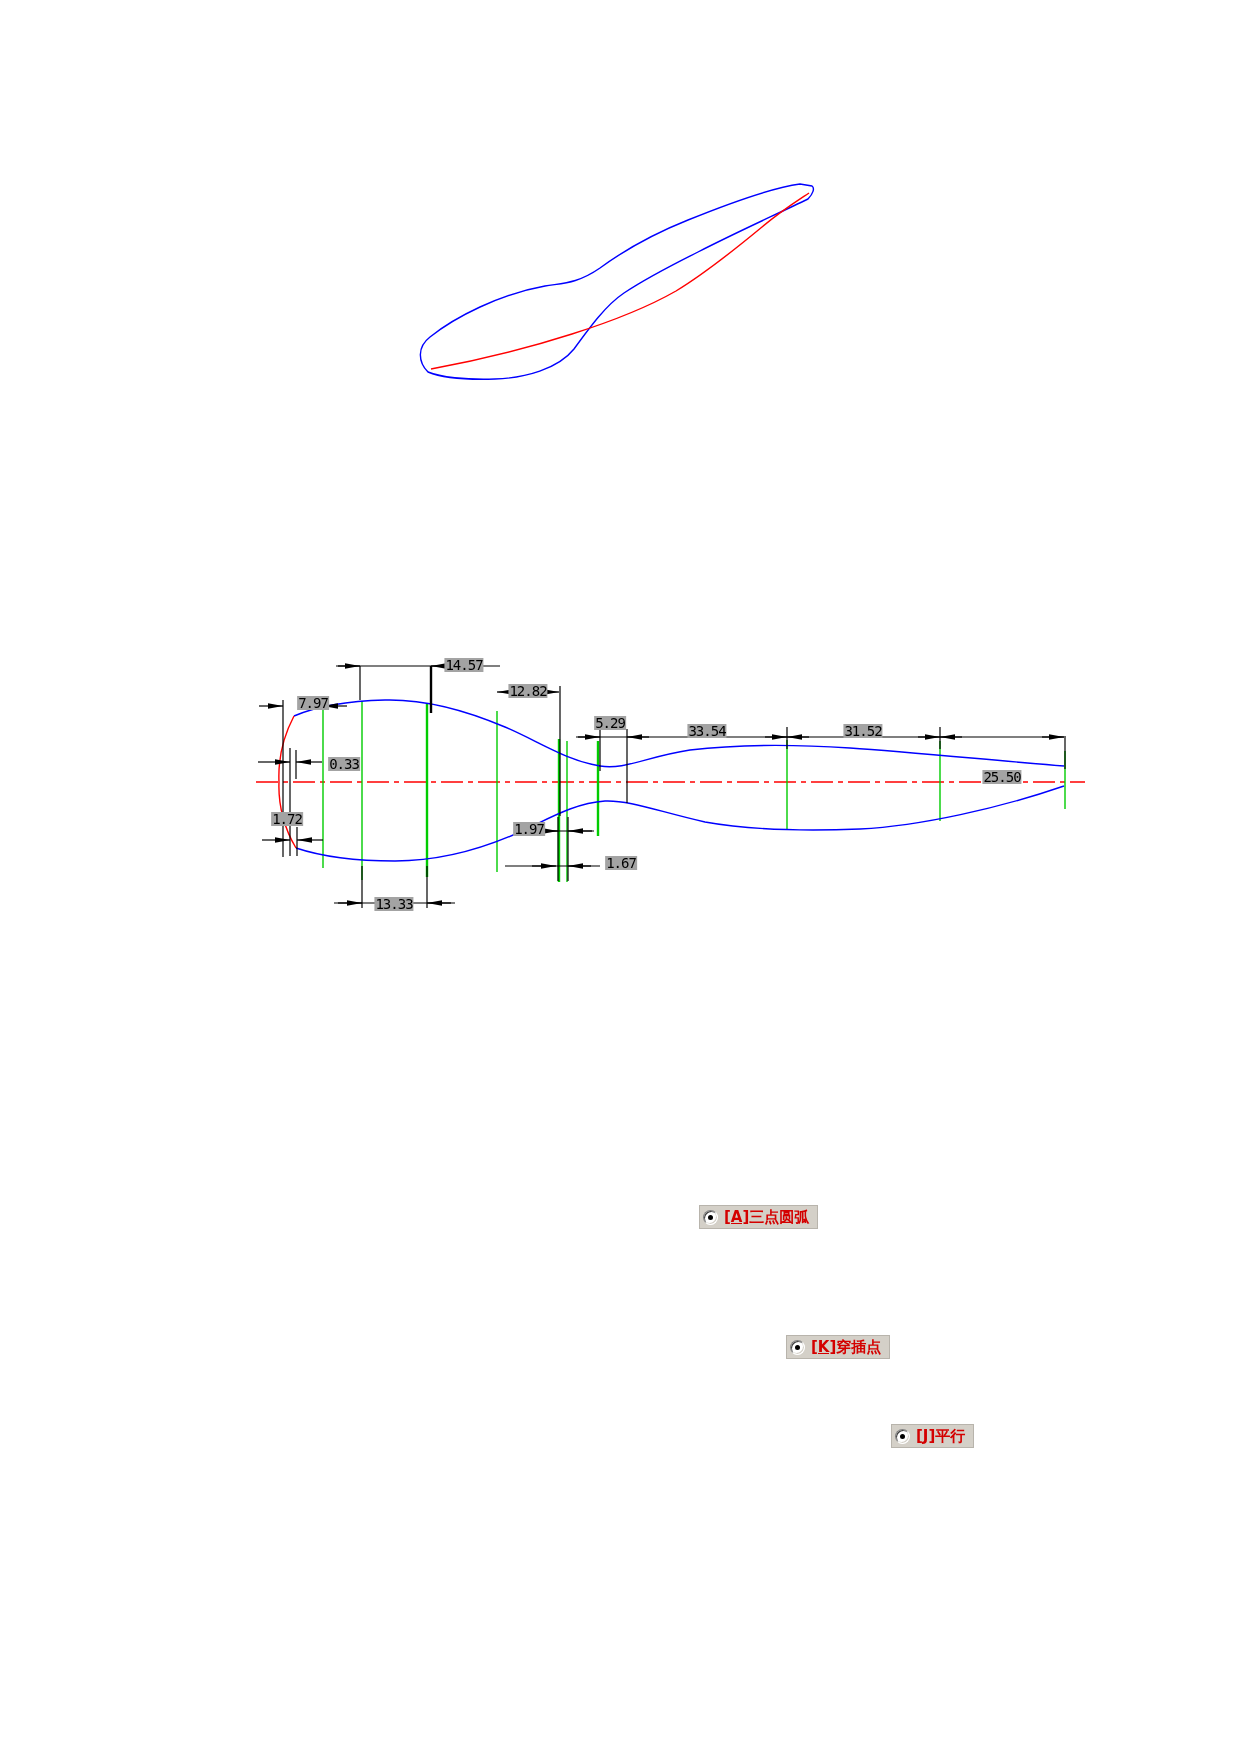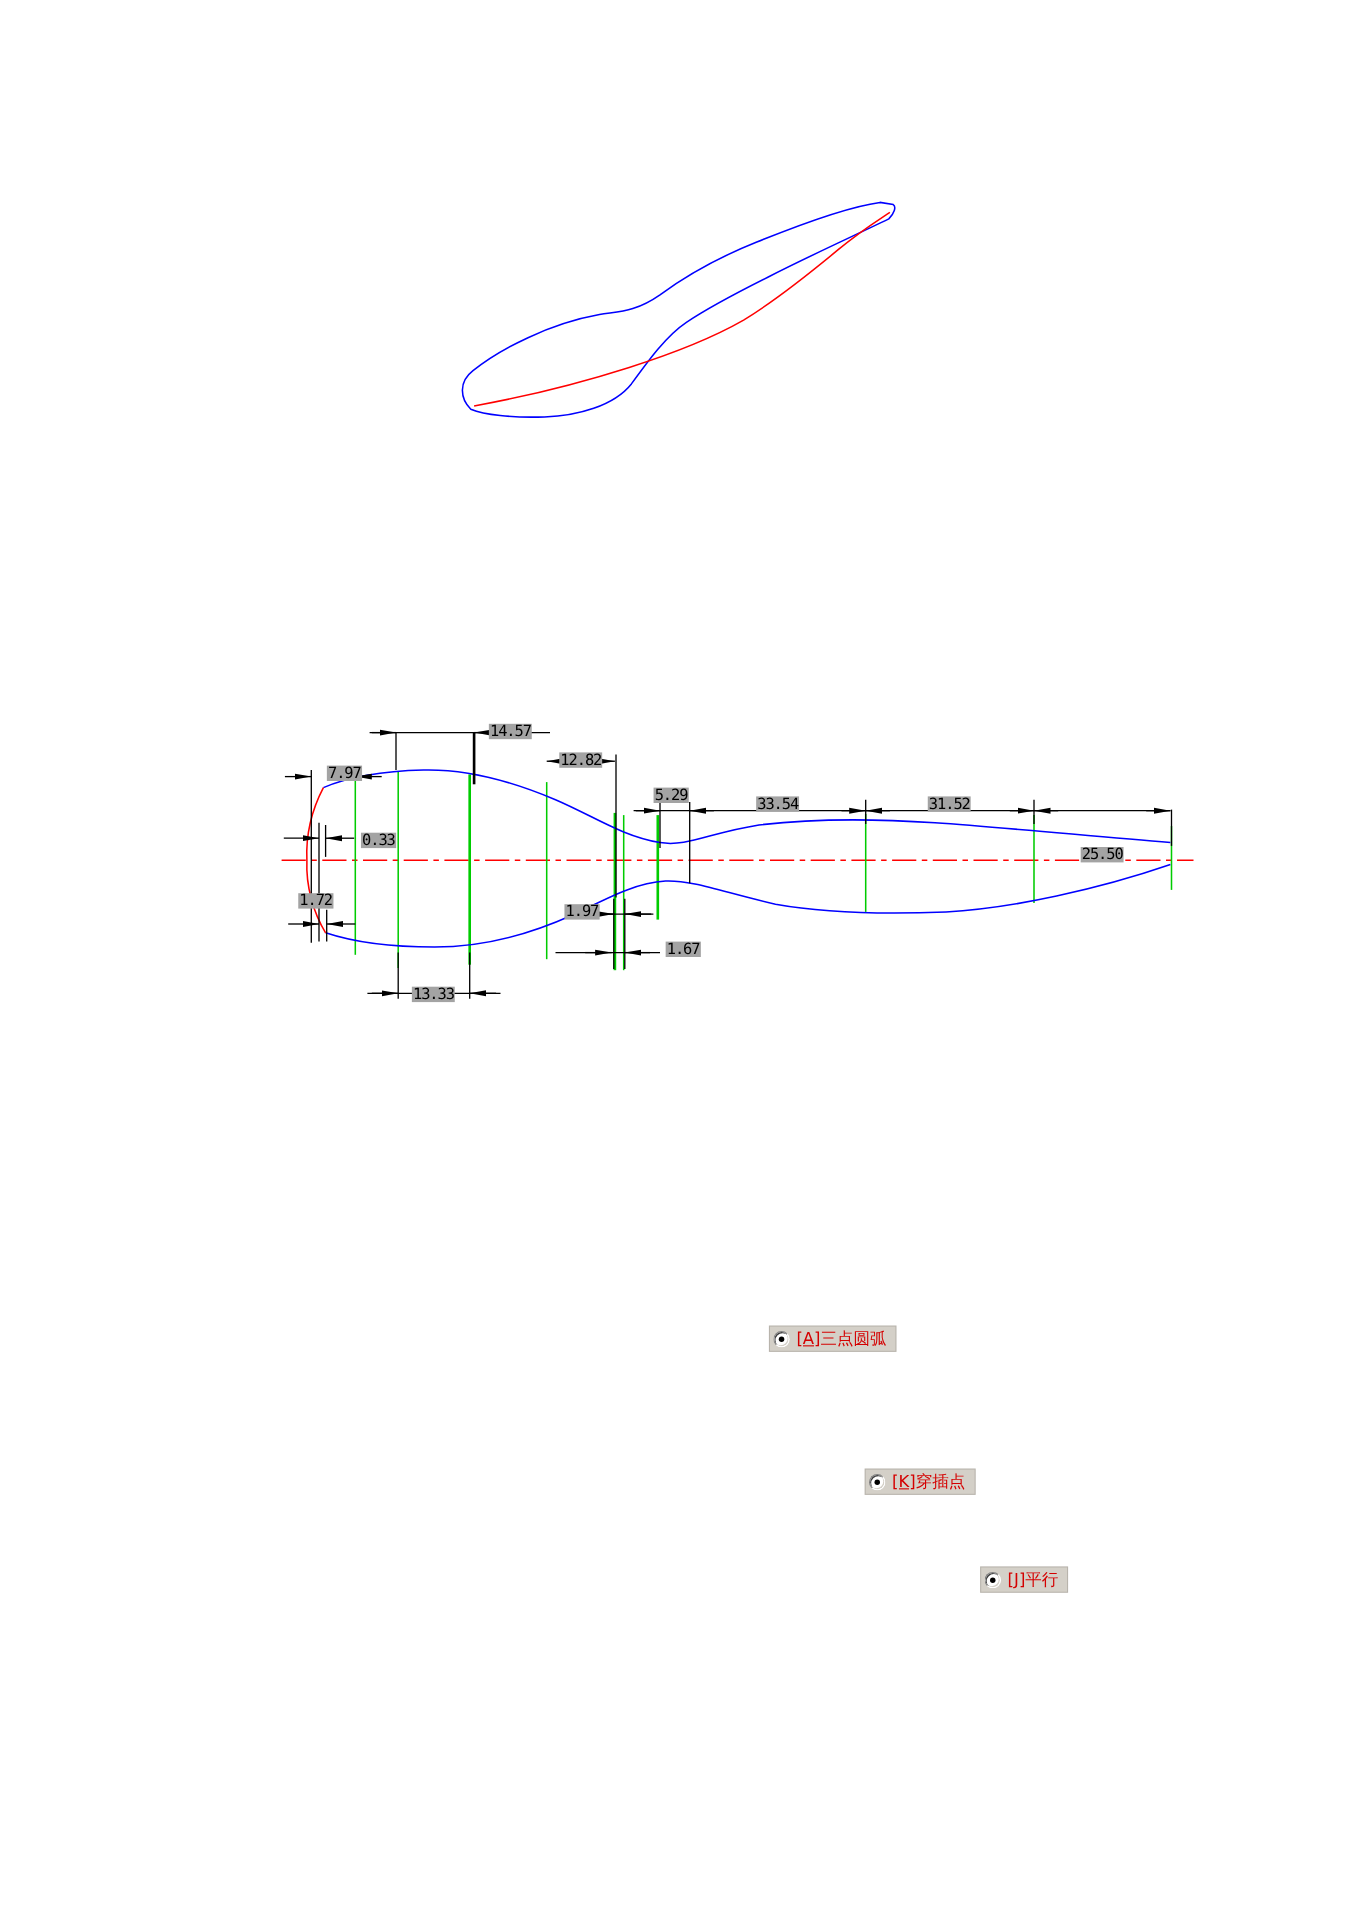--- a/index.html
+++ b/index.html
@@ -17,20 +17,21 @@
   .dim-label{
     position:absolute;transform:translate(-50%,-50%);
     font-family:"DejaVu Sans Mono","Liberation Mono",monospace;
     font-size:14px;color:var(--c-dim,#000000);background:#a3a3a3;
     padding:0 1px;white-space:nowrap;line-height:1;letter-spacing:-1px;
   }
   .radio-row{
     position:absolute;display:inline-flex;align-items:center;
     background:var(--c-optbg,#d4d0c8);height:22px;padding:0 8px 0 3px;
     box-shadow:0 0 0 1px #b8b4ac;
+    font-weight:bold;
   }
   .radio-outer{
     width:13px;height:13px;border-radius:50%;background:#ffffff;
     border:1px solid #808080;border-bottom-color:#ffffff;border-right-color:#ffffff;
     box-shadow:inset 1px 1px 0 #404040, inset -1px -1px 0 #d4d0c8;
     display:flex;align-items:center;justify-content:center;margin-right:6px;flex:0 0 auto;
   }
   .radio-dot{width:5px;height:5px;border-radius:50%;background:#000000;}
   .radio-label{
     font-size:15px;color:var(--c-opttext,#d40000);white-space:nowrap;line-height:1;

